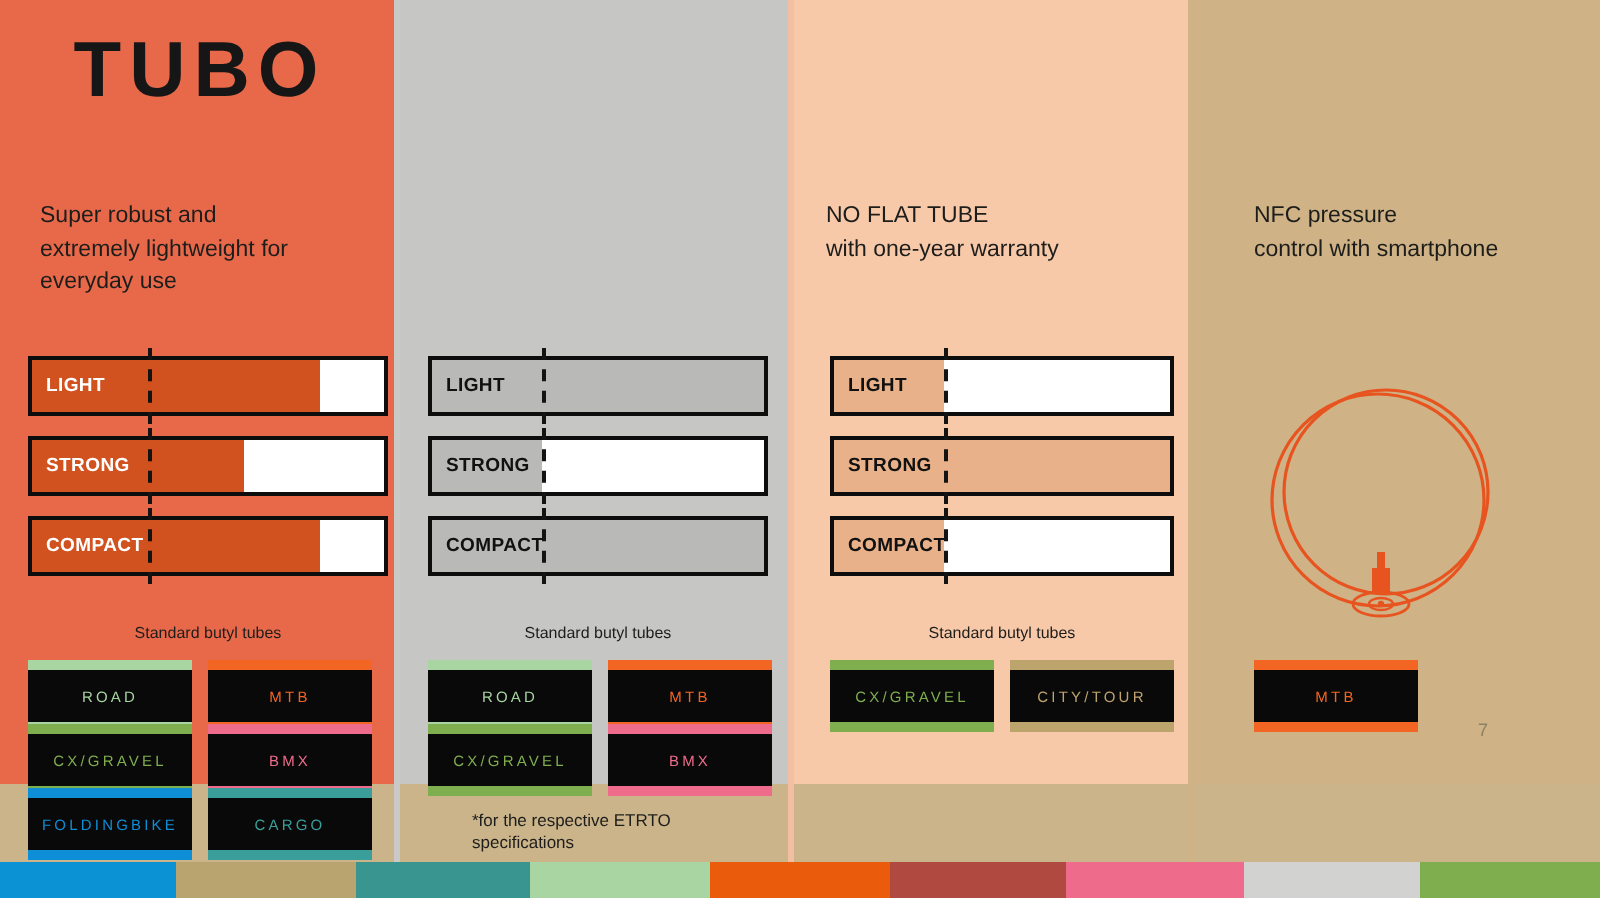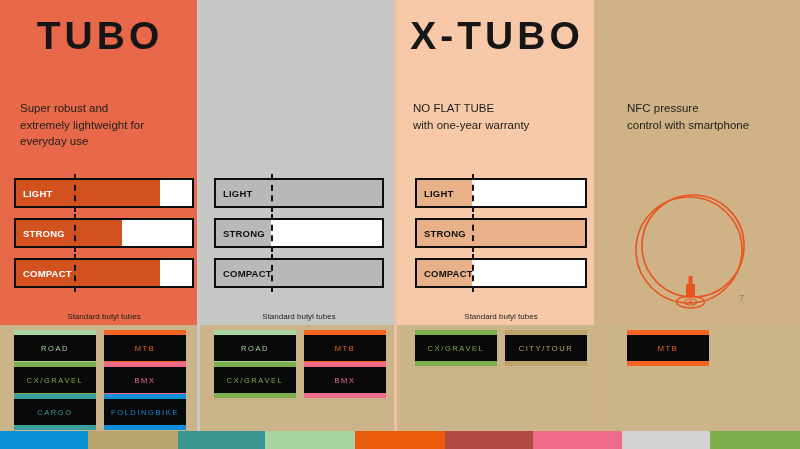--- a/index.html
+++ b/index.html
@@ -5,21 +5,21 @@
   html,body{margin:0;padding:0;}
   body{
     width:800px;height:449px;overflow:hidden;
     font-family:"Liberation Sans", sans-serif;
     background:#cbb489;
   }
   .slide{position:relative;width:800px;height:449px;overflow:hidden;}
 
   
   .cols{position:absolute;left:0;top:0;width:800px;height:431px;display:flex;}
-  .col{position:relative;height:325px;box-sizing:border-box;}
+  .col{position:relative;height:392px;box-sizing:border-box;}
   .col.c0{width:200px;background:#e8694a;}
   .col.c1{width:197px;background:#c6c6c4;}
   .col.c2{width:200px;background:#f7c9a8;}
   .col.c3{width:203px;background:#cfb286;}
   .edge{position:absolute;top:0;right:0;width:3px;height:431px;}
   .col.c0 .edge{background:#c9c9c7;}
   .col.c1 .edge{background:#f3bfa2;}
   .col.c2 .edge{background:#cfb286;}
 
   
@@ -150,29 +150,29 @@
           <div class="top" style="background:#7fae4e;"></div>
           <div class="btxt" style="color:#7fae4e;">CX/GRAVEL</div>
           <div class="bot" style="background:#7fae4e;"></div>
         </div>
         <div class="badge">
           <div class="top" style="background:#ef6b8c;"></div>
           <div class="btxt" style="color:#ef6b8c;">BMX</div>
           <div class="bot" style="background:#ef6b8c;"></div>
         </div>
         <div class="badge">
+          <div class="top" style="background:#0d8ed6;"></div>
+          <div class="btxt" style="color:#0d8ed6;">FOLDINGBIKE</div>
+          <div class="bot" style="background:#0d8ed6;"></div>
+        </div>
+        <div class="badge">
           <div class="top" style="background:#3a9e9b;"></div>
           <div class="btxt" style="color:#3a9e9b;">CARGO</div>
           <div class="bot" style="background:#3a9e9b;"></div>
         </div>
-        <div class="badge">
-          <div class="top" style="background:#0d8ed6;"></div>
-          <div class="btxt" style="color:#0d8ed6;">FOLDINGBIKE</div>
-          <div class="bot" style="background:#0d8ed6;"></div>
-        </div>
       </div>
     </div>
 
     <div class="col c1">
       <div class="edge"></div>
 
       <div class="chart">
         <div class="bar">
           <div class="fill" style="width:100%;background:#b9b9b7;"></div>
           <div class="dash" style="left:33%;"></div>
@@ -207,25 +207,26 @@
           <div class="btxt" style="color:#7fae4e;">CX/GRAVEL</div>
           <div class="bot" style="background:#7fae4e;"></div>
         </div>
         <div class="badge">
           <div class="top" style="background:#ef6b8c;"></div>
           <div class="btxt" style="color:#ef6b8c;">BMX</div>
           <div class="bot" style="background:#ef6b8c;"></div>
         </div>
       </div>
 
+      <div class="footnote">*for the respective ETRTO
+specifications</div>
     </div>
 
     <div class="col c2">
       <div class="edge"></div>
-      <div class="title">X-TUBO</div>
       <div class="subtitle">NO FLAT TUBE
 with one-year warranty</div>
 
       <div class="chart">
         <div class="bar">
           <div class="fill" style="width:33%;background:#e8b189;"></div>
           <div class="dash" style="left:33%;"></div>
           <div class="lbl">LIGHT</div>
         </div>
         <div class="bar">

